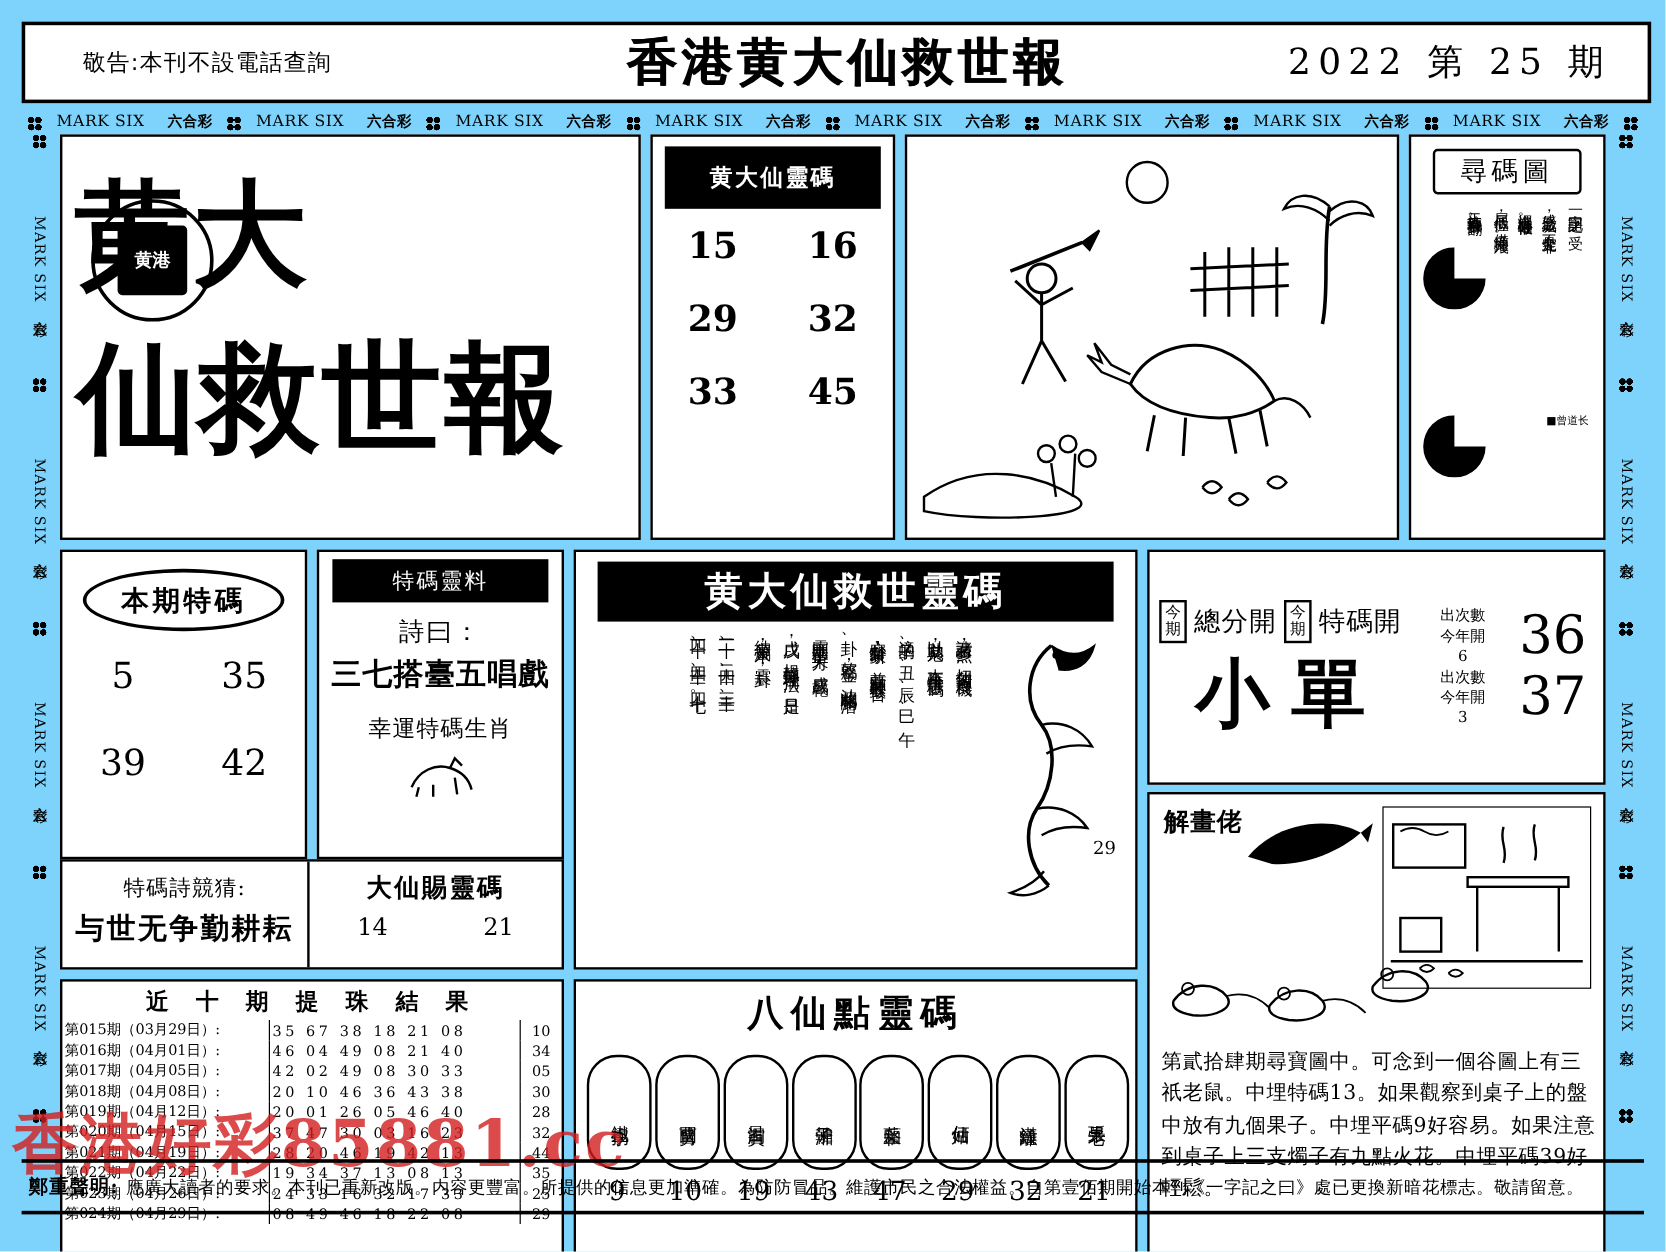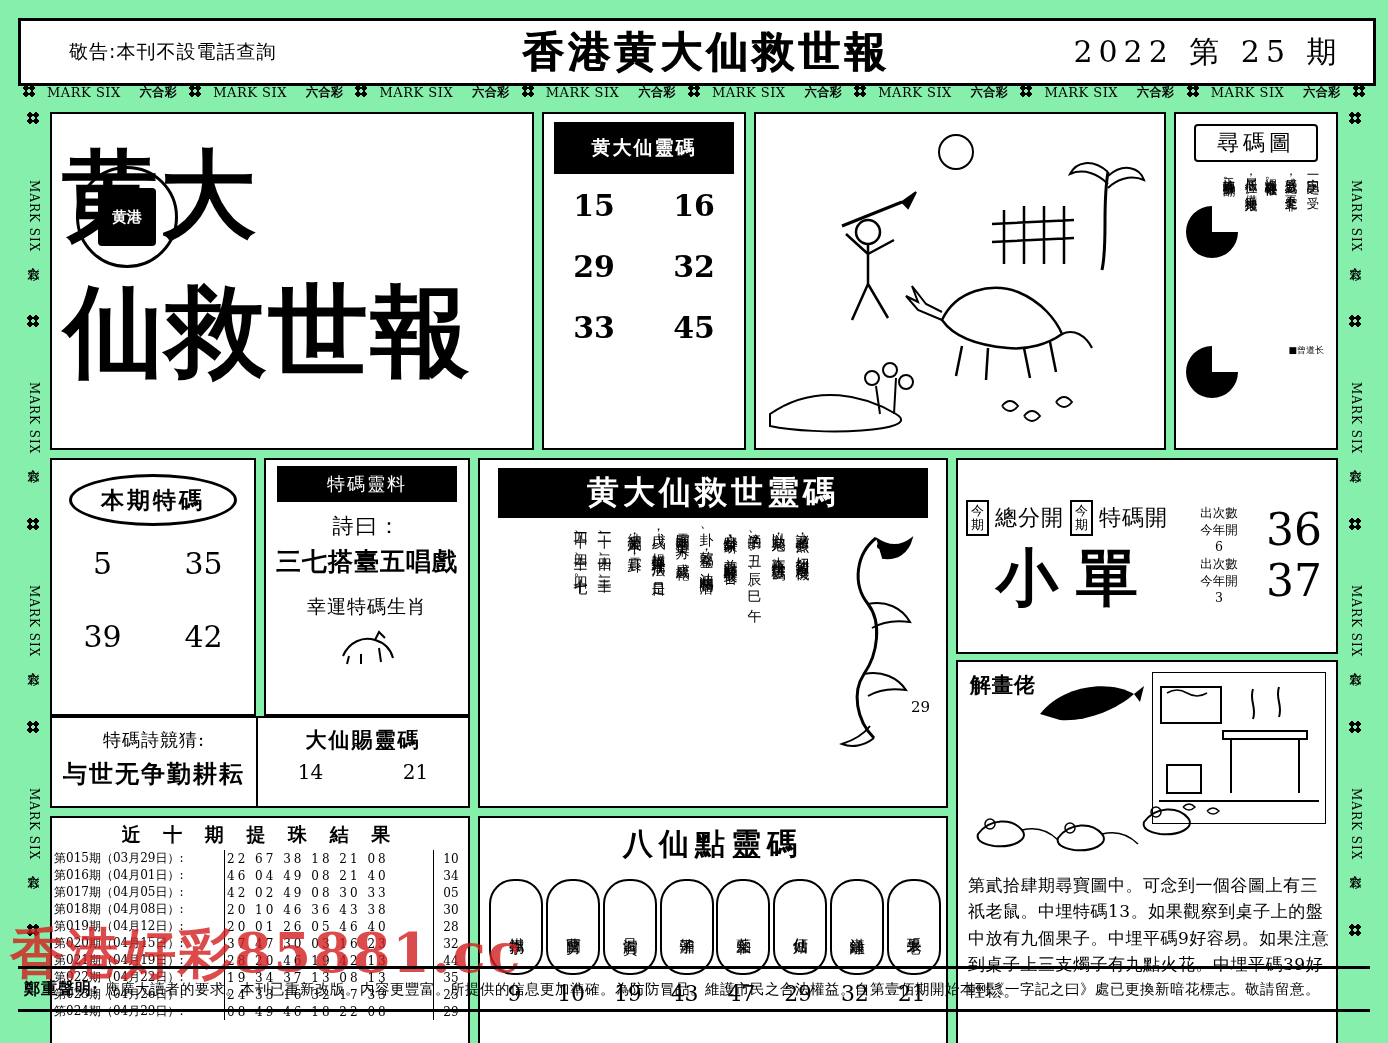--- a/index.html
+++ b/index.html
@@ -1,26 +1,26 @@
 <!DOCTYPE html>
 <html><head>
 <meta charset="utf-8">
 <style>
   html,body{margin:0;padding:0;background:#fff;}
   body{width:1388px;height:1043px;font-family:"DejaVu Sans","Liberation Sans",sans-serif;color:#000;overflow:hidden;}
-  .page{position:relative;width:1388px;height:1043px;background:#86efac;}
+  .page{position:relative;width:1388px;height:1043px;background:#7dd3fc;}
 
   
   .masthead{position:absolute;left:18px;top:18px;width:1352px;height:62px;border:3px solid #000;display:flex;align-items:center;background:#fff;}
   .masthead .notice{font-family:"DejaVu Sans","Liberation Sans",sans-serif;font-size:19px;margin-left:48px;width:300px;letter-spacing:1px;}
   .masthead .title{flex:1;text-align:center;font-family:"DejaVu Serif","Liberation Serif",serif;font-weight:bold;font-size:42px;letter-spacing:4px;text-shadow:1px 0 0 #000;}
   .masthead .issue{width:330px;text-align:center;font-family:"DejaVu Serif","Liberation Serif",serif;font-size:30px;letter-spacing:6px;}
 
   
-  .marksix-top{position:absolute;left:18px;top:84px;width:1352px;height:26px;display:flex;align-items:flex-start;justify-content:space-between;padding:0 4px;box-sizing:border-box;}
+  .marksix-top{position:absolute;left:18px;top:84px;width:1352px;height:26px;display:flex;align-items:flex-end;justify-content:space-between;padding:0 4px;box-sizing:border-box;}
   .ms-item{font-family:"DejaVu Serif","Liberation Serif",serif;font-size:13px;letter-spacing:0.5px;white-space:nowrap;display:flex;align-items:center;gap:3px;}
   .ms-item .cn{font-size:12px;font-weight:bold;margin-left:16px;}
   .flower{display:inline-block;width:14px;height:14px;position:relative;}
   .flower::before,.flower::after{content:"";position:absolute;left:0;top:0;width:14px;height:14px;border-radius:50%;
      background:radial-gradient(circle at 4px 4px,#000 2.6px,transparent 2.8px),
                 radial-gradient(circle at 10px 4px,#000 2.6px,transparent 2.8px),
                 radial-gradient(circle at 4px 10px,#000 2.6px,transparent 2.8px),
                 radial-gradient(circle at 10px 10px,#000 2.6px,transparent 2.8px);}
 
   
@@ -401,21 +401,21 @@
       </svg>
       <div class="jh-text">第貳拾肆期尋寶圖中。可念到一個谷圖上有三祇老鼠。中埋特碼13。如果觀察到桌子上的盤中放有九個果子。中埋平碼9好容易。如果注意到桌子上三支燭子有九點火花。中埋平碼39好輕鬆。</div>
     </div>
 
     <div class="box" id="results-box">
       <div class="res-title">近 十 期 提 珠 結 果</div>
       <table class="results">
         <tbody>
           <tr>
               <td class="lbl">第015期（03月29日）:</td>
-              <td class="balls">22 67 38 18 21 08</td>
+              <td class="balls">35 67 38 18 21 08</td>
               <td class="sp">10</td>
             </tr>
           <tr>
               <td class="lbl">第016期（04月01日）:</td>
               <td class="balls">46 04 49 08 21 40</td>
               <td class="sp">34</td>
             </tr>
           <tr>
               <td class="lbl">第017期（04月05日）:</td>
               <td class="balls">42 02 49 08 30 33</td>

